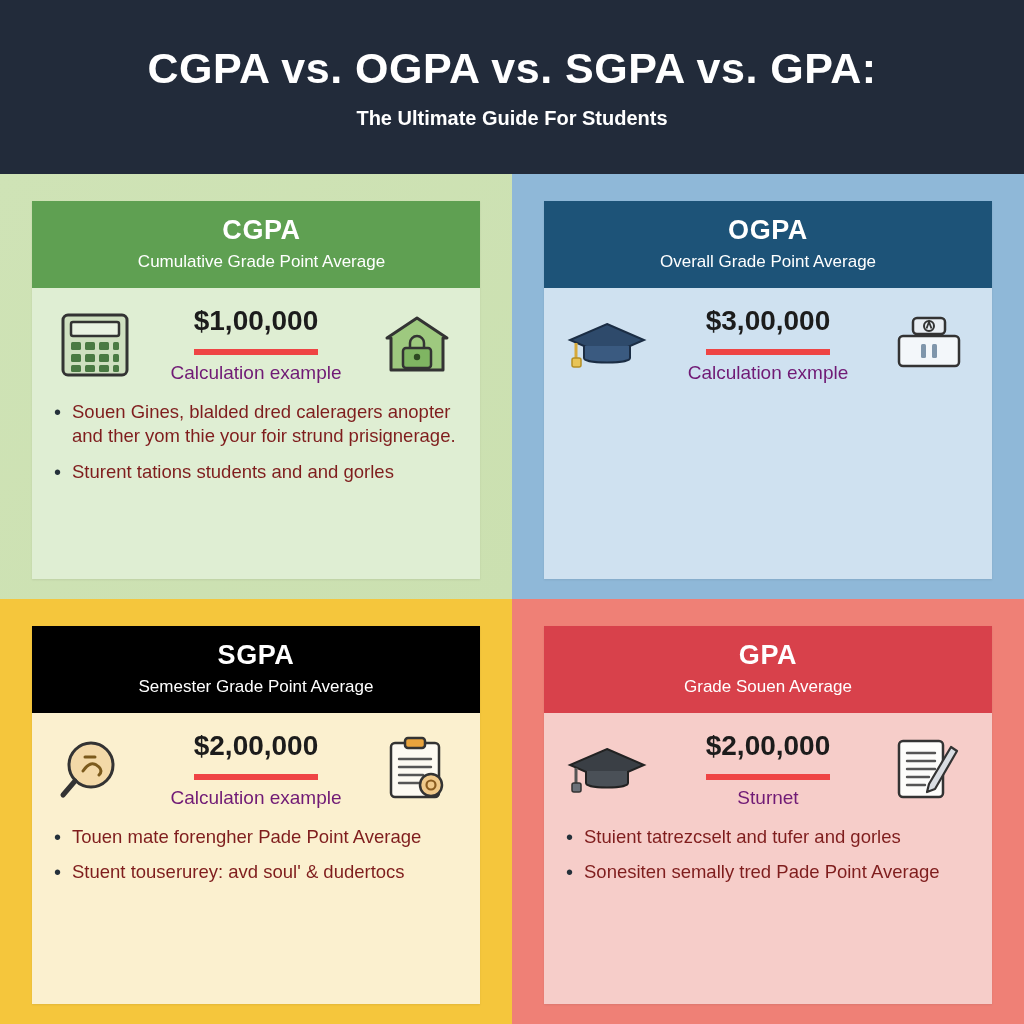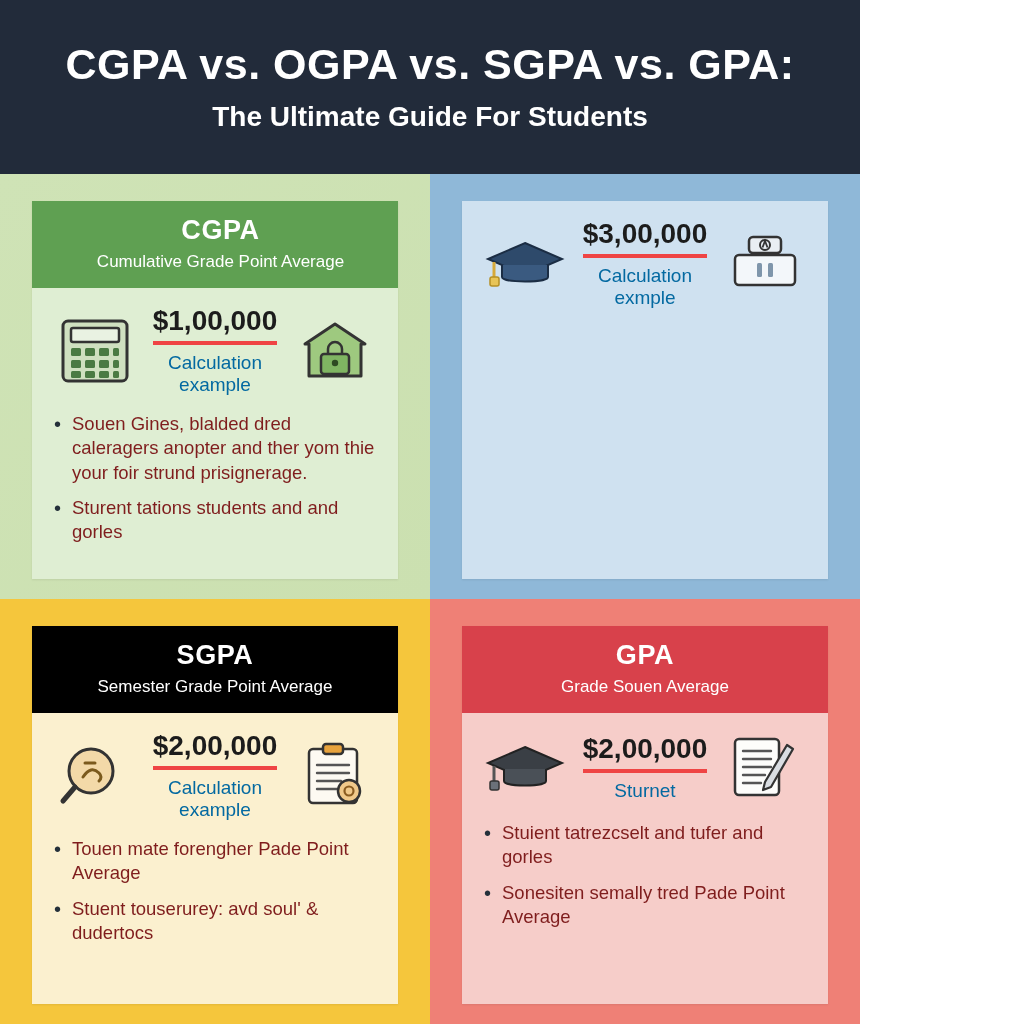--- a/index.html
+++ b/index.html
@@ -8,21 +8,21 @@
     background: #ffffff;
   }
   body {
     width: 1024px;
     height: 1024px;
     overflow: hidden;
     font-family: "Liberation Sans", sans-serif;
   }
   #infographic {
     position: relative;
-    width: 860px;
+    width: 1024px;
     height: 1024px;
     display: flex;
     flex-direction: column;
     border-radius: 30px;
   }
 
   
   .header {
     background: #222b3a;
     height: 174px;
@@ -35,21 +35,21 @@
     text-align: center;
   }
   .header-title {
     font-size: 43px;
     font-weight: bold;
     letter-spacing: 0.5px;
     line-height: 1.1;
     margin-bottom: 14px;
   }
   .header-subtitle {
-    font-size: 28px;
+    font-size: 20px;
     font-weight: bold;
     line-height: 1.1;
   }
 
   
   .grid {
     flex: 1 1 auto;
     display: grid;
     grid-template-columns: 1fr 1fr;
     grid-template-rows: 1fr 1fr;
@@ -109,28 +109,28 @@
     margin-bottom: 16px;
   }
   .amount-center {
     text-align: center;
     flex: 1 1 auto;
   }
   .amount-value {
     font-size: 28px;
     font-weight: bold;
     color: #1c1c1c;
-    border-bottom: 4px solid #ef4444;
+    border-bottom: 6px solid #ef4444;
     display: inline-block;
-    padding-bottom: 4px;
+    padding-bottom: 12px;
     line-height: 1.1;
   }
   .amount-caption {
     font-size: 19px;
-    color: #0369a1;
+    color: #701a75;
     margin-top: 7px;
   }
   .icon-box {
     width: 86px;
     height: 74px;
     display: flex;
     align-items: center;
     justify-content: center;
     flex: 0 0 86px;
   }
@@ -214,20 +214,24 @@
           <ul class="bullets">
             <li>Souen Gines, blalded dred caleragers anopter and ther yom thie your foir strund prisignerage.</li>
             <li>Sturent tations students and and gorles</li>
           </ul>
         </div>
       </div>
     </div>
 
     <div class="quadrant q-ogpa">
       <div class="card">
+        <div class="card-header hdr-ogpa">
+          <div class="card-title">OGPA</div>
+          <div class="card-subtitle">Overall Grade Point Average</div>
+        </div>
         <div class="card-body body-ogpa">
           <div class="amount-row">
             <div class="icon-box">
               <svg width="86" height="66" viewBox="0 0 86 66">
                 <path d="M43 12 L80 28 L43 44 L6 28 Z" fill="#2e4a6b" stroke="#1b2d44" stroke-width="2"></path>
                 <path d="M20 34 v12 c0 6 46 6 46 0 v-12" fill="#3a5a80" stroke="#1b2d44" stroke-width="2"></path>
                 <path d="M12 31 v16" stroke="#d6a93a" stroke-width="3" fill="none"></path>
                 <rect x="8" y="46" width="9" height="9" rx="2" fill="#e8c457" stroke="#b58f24" stroke-width="1.5"></rect>
               </svg>
             </div>

